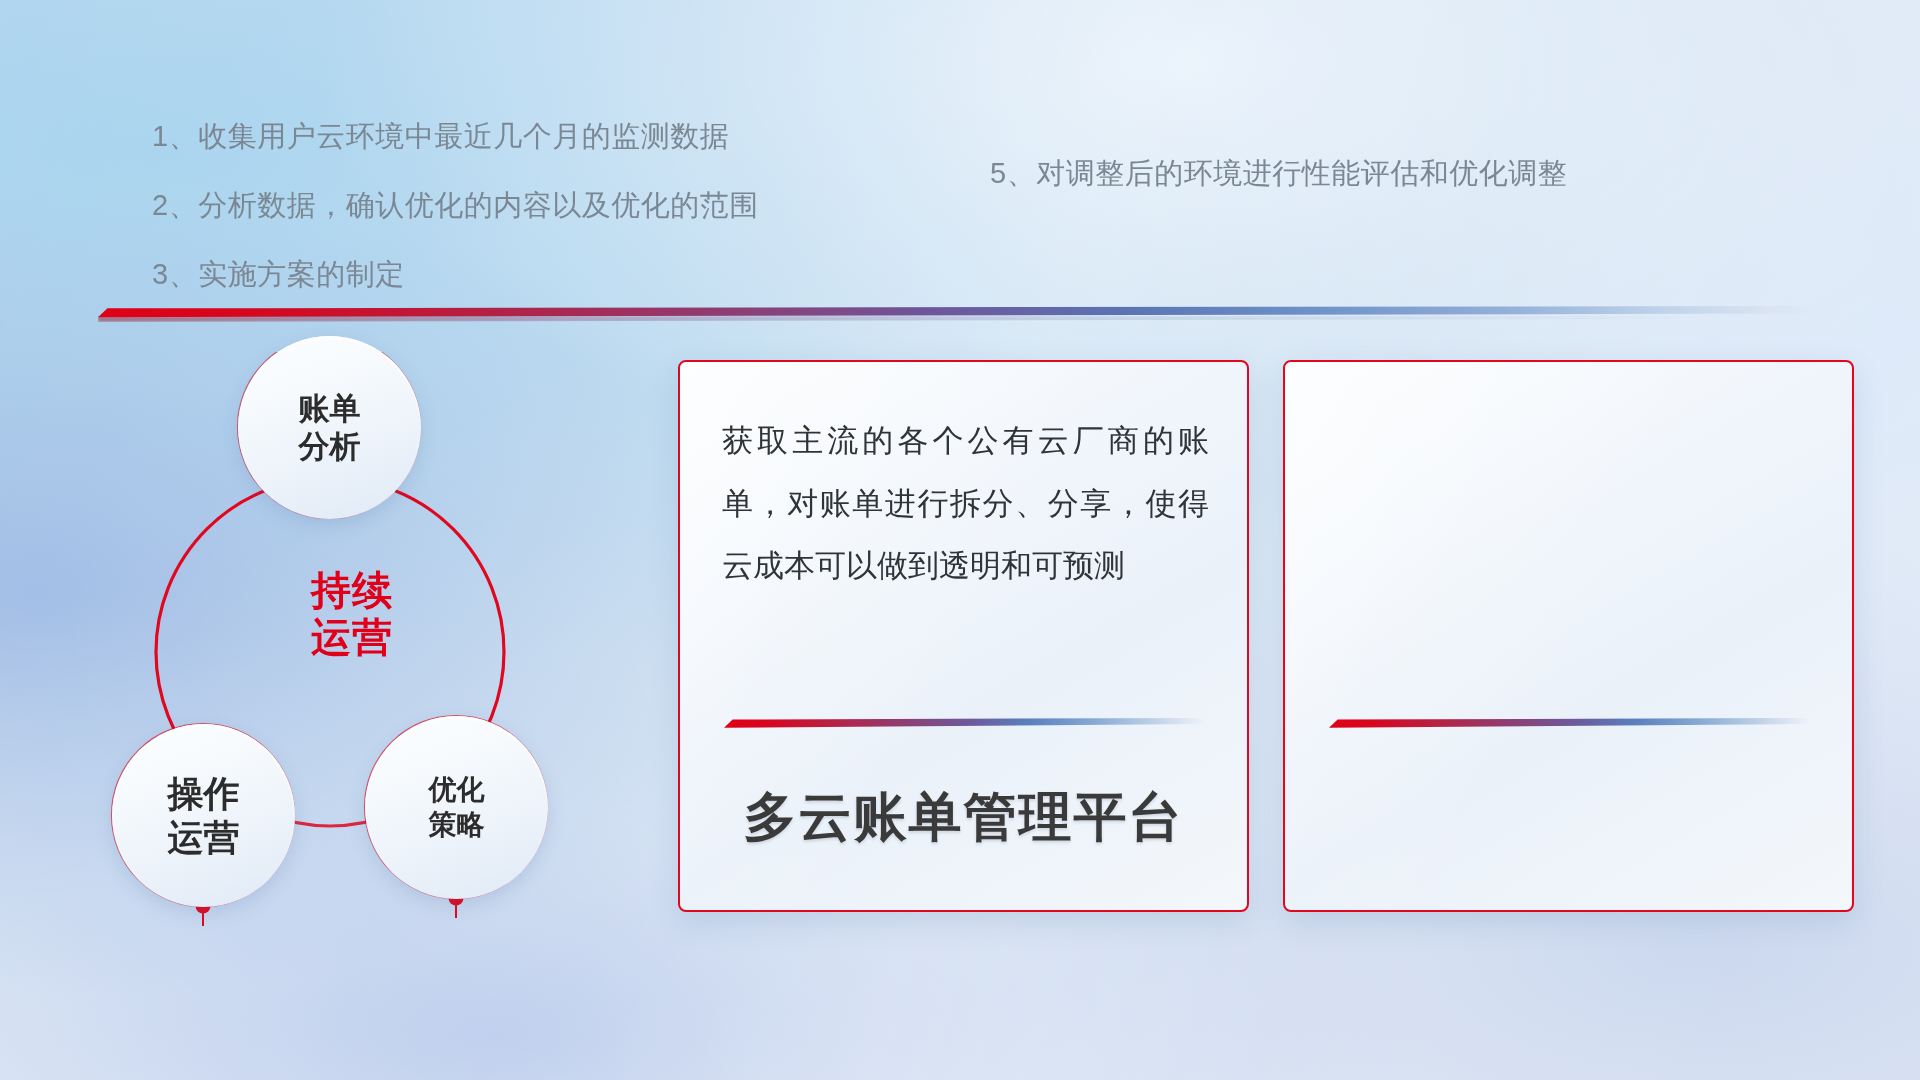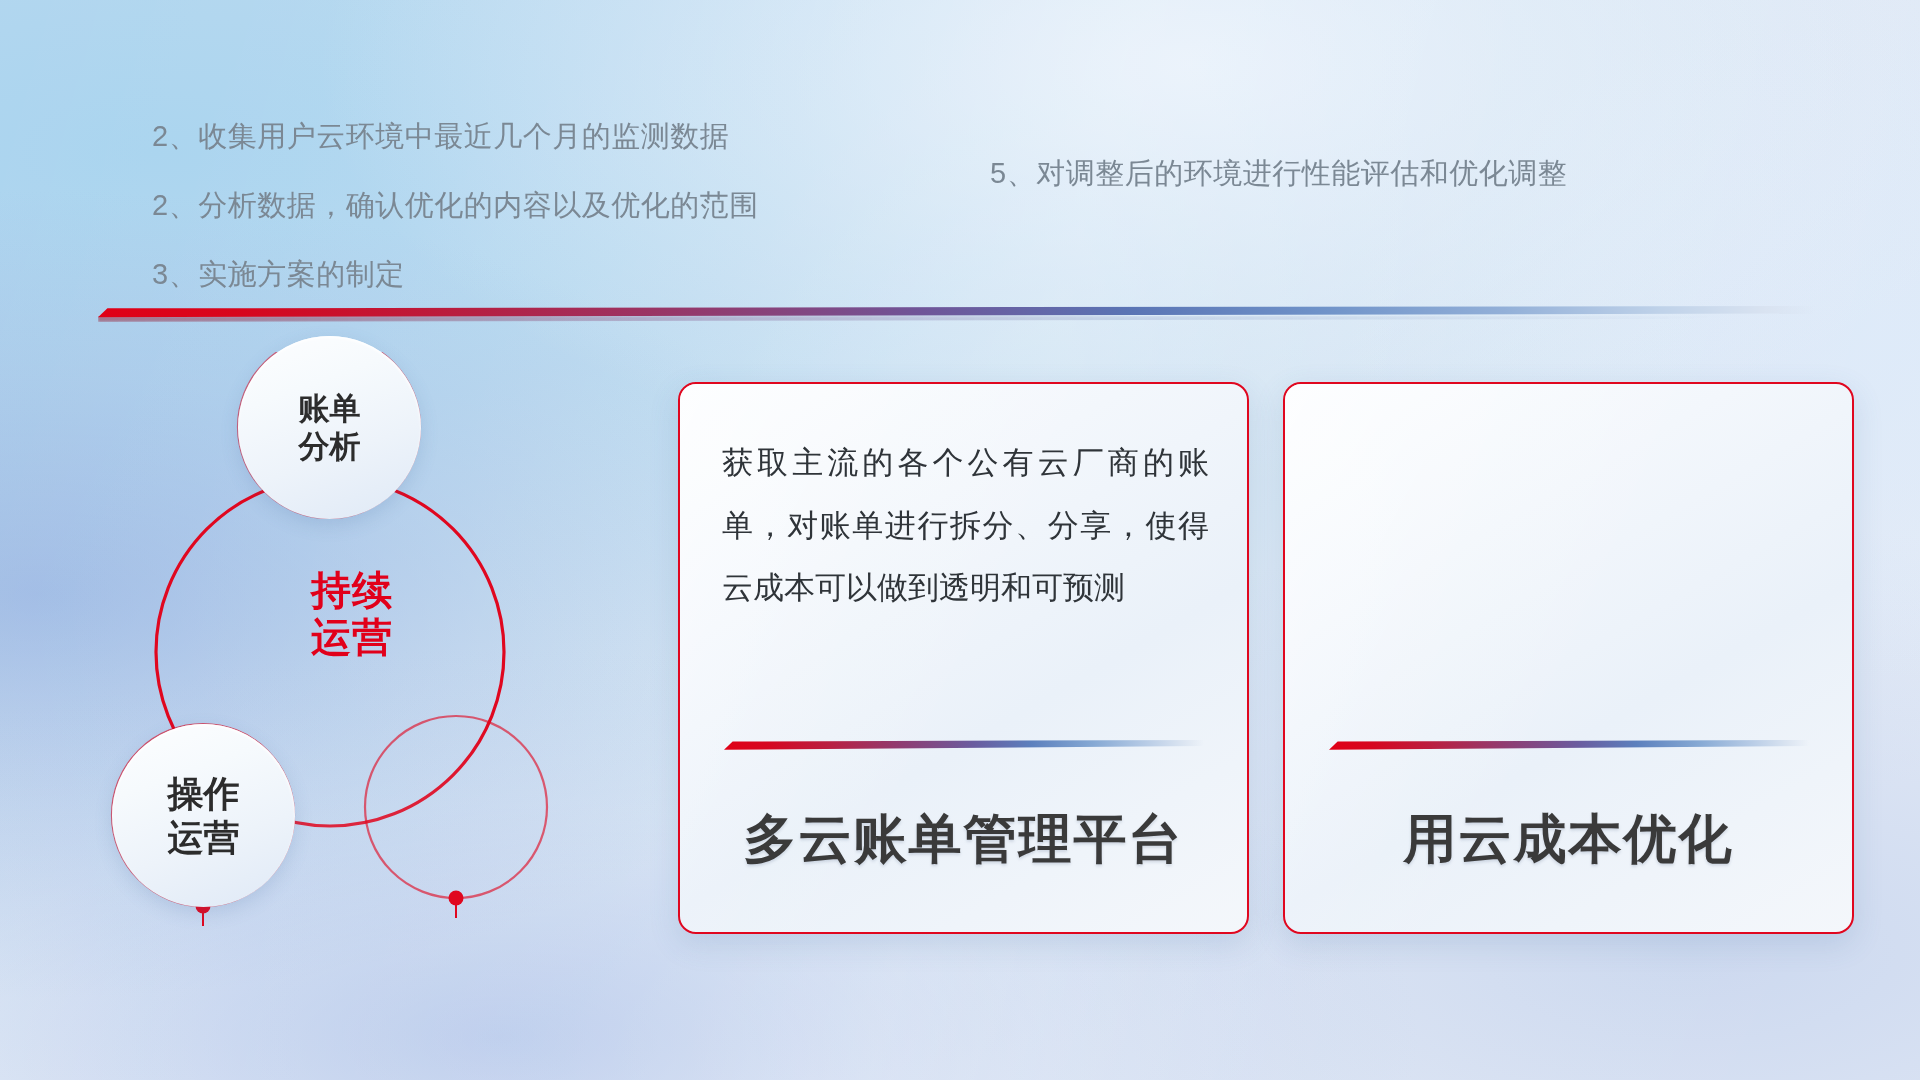--- a/index.html
+++ b/index.html
@@ -74,22 +74,22 @@
   #bubble-bl{left:20px;top:372px;width:183px;height:183px;font-size:36px;}
   #bubble-br{left:273px;top:364px;width:183px;height:183px;font-size:28px;}
   #venn-center-label{
     position:absolute;left:170px;top:215px;width:180px;
     text-align:center;color:#e1001a;font-weight:bold;font-size:40px;line-height:1.18;
     letter-spacing:1px;
   }
 
   
   .card{
-    position:absolute;top:382px;width:567px;height:548px;
-    border:2px solid #e0071f;border-radius:18px;
+    position:absolute;top:360px;width:567px;height:548px;
+    border:2px solid #e0071f;border-radius:8px;
     background:linear-gradient(150deg,#fbfdff 0%,#f3f7fc 30%,#eaf1f9 60%,#f4f7fb 100%);
     box-shadow:0 10px 30px rgba(70,110,160,0.16);
     overflow:hidden;
   }
   .card-gloss{
     position:absolute;inset:0;pointer-events:none;
     background:linear-gradient(118deg, rgba(255,255,255,0.55) 0%, rgba(255,255,255,0.12) 30%, rgba(255,255,255,0) 55%);
   }
   #card-left{left:678px;}
   #card-right{left:1283px;}
@@ -115,21 +115,21 @@
 </head>
 <body>
 
 <div id="bg-base"></div>
 <div id="bg-wash-left"></div>
 <div id="bg-wash-bottom"></div>
 <div id="bg-wash-top"></div>
 <div id="bg-sheen"></div>
 
 <div class="steps" id="steps-left">
-  <div class="step-line">2、收集用户云环境中最近几个月的监测数据</div>
+  <div class="step-line">1、收集用户云环境中最近几个月的监测数据</div>
   <div class="step-line">2、分析数据，确认优化的内容以及优化的范围</div>
   <div class="step-line">3、实施方案的制定</div>
 </div>
 
 <div class="steps" id="steps-right">
   <div class="step-line">5、对调整后的环境进行性能评估和优化调整</div>
 </div>
 
 <div id="top-divider-shadow"></div>
 <div id="top-divider"></div>
@@ -160,31 +160,33 @@
   </svg>
 
   <div class="bubble" id="bubble-top">
     <span><span>账单</span><br><span>分析</span></span>
   </div>
 
   <div class="bubble" id="bubble-bl">
     <span><span>操作</span><br><span>运营</span></span>
   </div>
 
+  <div class="bubble" id="bubble-br">
+    <span><span>优化</span><br><span>策略</span></span>
+  </div>
 
   <div id="venn-center-label">
     <span>持续</span><br>
     <span>运营</span>
   </div>
 </div>
 
 <div class="card" id="card-left">
   <div class="card-gloss"></div>
   <div class="card-body">获取主流的各个公有云厂商的账单，对账单进行拆分、分享，使得云成本可以做到透明和可预测</div>
   <div class="card-rule"></div>
   <div class="card-title">多云账单管理平台</div>
 </div>
 
 <div class="card" id="card-right">
   <div class="card-gloss"></div>
   <div class="card-rule"></div>
-  <div class="card-title">用云成本优化</div>
 </div>
 
 </body></html>

